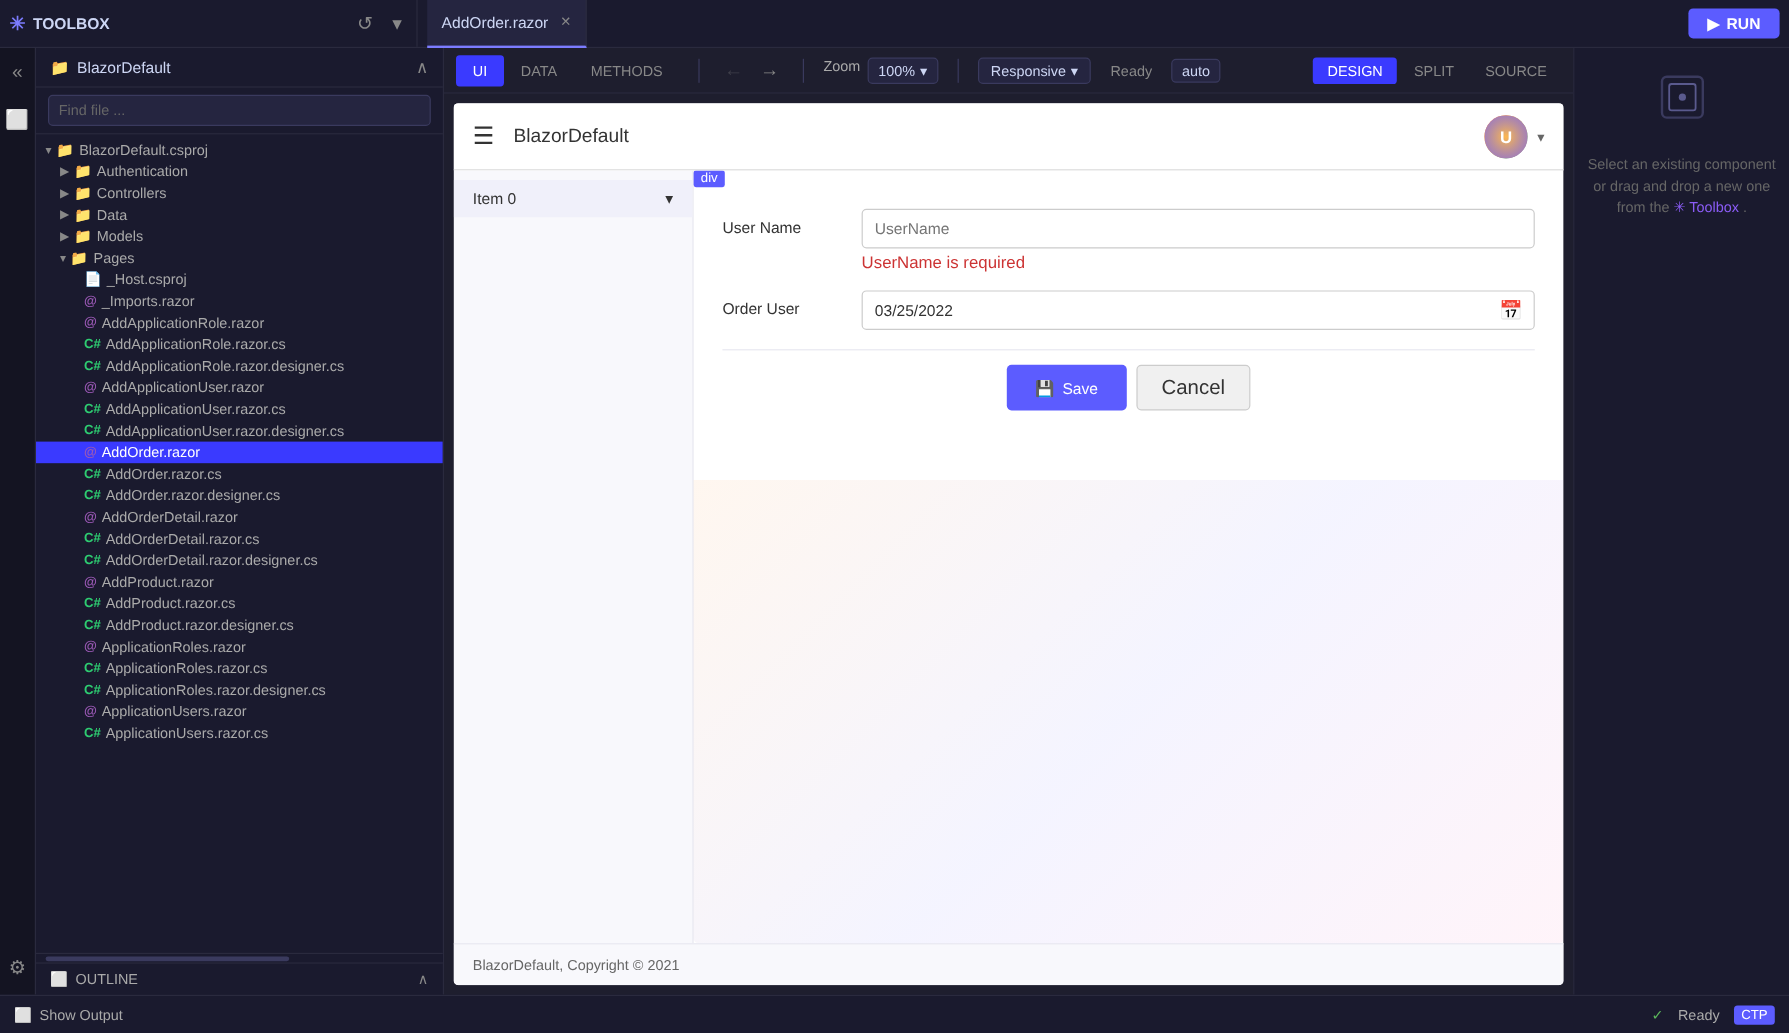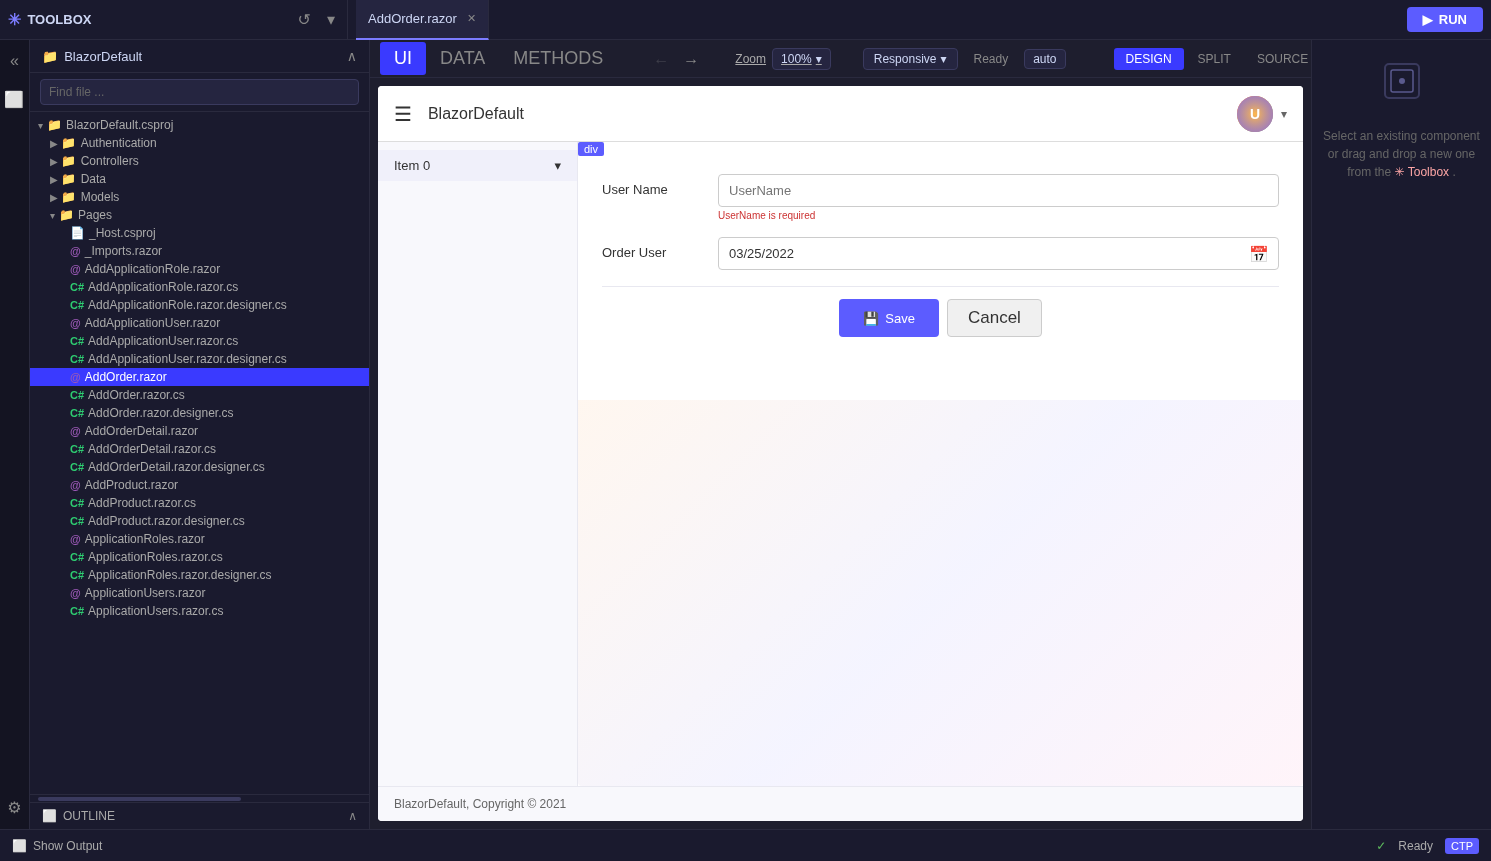--- a/index.html
+++ b/index.html
@@ -34,27 +34,27 @@
     .file-tree::-webkit-scrollbar-thumb { background: #3a3a5e; border-radius: 3px; }
     .tree-item { display: flex; align-items: center; gap: 4px; padding: 2px 8px 2px 0; cursor: pointer; color: #aaa; font-size: 12px; white-space: nowrap; }
     .tree-item.active { background: #3a3aff; color: #fff; }
     .razor-icon { color: #9b59b6; font-size: 11px; font-weight: bold; }
     .cs-icon { color: #2ecc71; font-size: 11px; font-weight: bold; }
     .chevron { font-size: 10px; color: #888; flex-shrink: 0; }
 
     
     .editor-toolbar { display: flex; align-items: center; height: 38px; background: #1e1e2e; border-bottom: 1px solid #2a2a3e; padding: 0 10px; gap: 16px; flex-shrink: 0; }
     .editor-tabs { display: flex; gap: 0; }
-    .editor-tab { padding: 6px 14px; font-size: 18px; color: #888; cursor: pointer; border-radius: 3px; }
+    .editor-tab { padding: 6px 14px; font-size: 12px; color: #888; cursor: pointer; border-radius: 3px; }
     .editor-tab.active { background: #3a3aff; color: #fff; }
     .toolbar-sep { width: 1px; height: 20px; background: #3a3a5e; }
     .toolbar-nav { display: flex; gap: 6px; }
     .toolbar-btn { background: none; border: none; color: #888; cursor: pointer; font-size: 16px; padding: 2px 4px; }
     .toolbar-btn.disabled { opacity: 0.3; cursor: default; }
-    .zoom-control { display: flex; align-items: center; gap: 6px; font-size: 12px; color: #aaa; text-decoration: underline; }
+    .zoom-control { display: flex; align-items: flex-start; gap: 6px; font-size: 12px; color: #aaa; }
     .zoom-dropdown { background: #252540; border: 1px solid #3a3a5e; border-radius: 4px; padding: 3px 8px; color: #cdd6f4; font-size: 12px; display: flex; align-items: center; gap: 4px; cursor: pointer; }
     .responsive-dropdown { background: #252540; border: 1px solid #3a3a5e; border-radius: 4px; padding: 3px 10px; color: #cdd6f4; font-size: 12px; display: flex; align-items: center; gap: 4px; cursor: pointer; }
     .width-label { font-size: 12px; color: #888; }
     .width-value { font-size: 12px; color: #cdd6f4; background: #252540; border: 1px solid #3a3a5e; border-radius: 4px; padding: 2px 8px; }
     .view-modes { display: flex; gap: 2px; margin-left: auto; padding-left: 32px; }
     .view-mode-btn { padding: 4px 12px; border: none; background: none; color: #888; font-size: 12px; cursor: pointer; border-radius: 3px; }
     .view-mode-btn.active { background: #3a3aff; color: #fff; }
 
     
     .center-panel { flex: 1; background: #1e1e2e; display: flex; flex-direction: column; overflow: hidden; }
@@ -75,35 +75,35 @@
     .nav-item-dropdown { display: flex; align-items: center; justify-content: space-between; padding: 8px 16px; font-size: 13px; color: #333; background: #f0f0fa; cursor: pointer; }
     .nav-item-dropdown .right { display: flex; align-items: center; gap: 4px; }
 
     
     .form-container { flex: 1; padding: 24px; position: relative; }
     .div-badge { background: #5c5cff; color: white; font-size: 11px; padding: 1px 6px; border-radius: 2px; position: absolute; top: 0; left: 0; z-index: 10; }
     .form-row { display: flex; align-items: flex-start; margin-bottom: 16px; gap: 16px; }
     .form-label { width: 100px; font-size: 13px; color: #333; padding-top: 8px; flex-shrink: 0; }
     .form-field { flex: 1; }
     .form-input { width: 100%; border: 1px solid #ccc; border-radius: 4px; padding: 8px 10px; font-size: 13px; color: #333; outline: none; }
-    .error-text { color: #cc3333; font-size: 10px; margin-top: 3px; }
+    .error-text { color: #cc3333; font-size: 14px; margin-top: 3px; }
     .date-input-wrapper { position: relative; }
     .date-input { width: 100%; border: 1px solid #ccc; border-radius: 4px; padding: 8px 36px 8px 10px; font-size: 13px; color: #333; outline: none; }
     .date-icon { position: absolute; right: 10px; top: 50%; transform: translateY(-50%); font-size: 16px; color: #666; cursor: pointer; }
     .form-actions { display: flex; gap: 8px; justify-content: center; border-top: 1px solid #e8e8f0; padding-top: 12px; margin-top: 4px; }
     .save-btn { background: #5c5cff; color: white; border: none; padding: 8px 24px; border-radius: 4px; font-size: 13px; cursor: pointer; display: flex; align-items: center; gap: 6px; }
     .cancel-btn { background: #f0f0f0; color: #333; border: 1px solid #ccc; padding: 8px 20px; border-radius: 4px; font-size: 17px; cursor: pointer; }
 
     .preview-footer { background: #f8f8fc; border-top: 1px solid #e8e8f0; padding: 10px 16px; font-size: 12px; color: #666; flex-shrink: 0; }
 
     
     .right-panel { width: 180px; background: #1a1a2e; border-left: 1px solid #2a2a3e; display: flex; flex-direction: column; align-items: center; padding: 16px 8px; flex-shrink: 0; }
     .right-panel-icon { font-size: 40px; color: #3a3a5e; margin-bottom: 12px; }
     .right-panel-text { font-size: 12px; color: #666; text-align: center; line-height: 1.5; }
-    .right-panel-text .toolbox-link { color: #fca5a5; }
+    .right-panel-text .toolbox-link { color: #8b5cf6; }
 
     
     .bottom-bar { display: flex; align-items: center; height: 32px; background: #1a1a2e; border-top: 1px solid #2a2a3e; padding: 0 12px; flex-shrink: 0; font-size: 12px; }
     .show-output-btn { display: flex; align-items: center; gap: 6px; color: #aaa; cursor: pointer; }
     .bottom-spacer { flex: 1; }
     .bottom-right { display: flex; align-items: center; gap: 12px; color: #aaa; }
     .ready-text { color: #aaa; }
     .ctp-badge { background: #5c5cff; color: white; font-size: 11px; padding: 2px 6px; border-radius: 3px; cursor: pointer; }
     .checkmark { color: #5cb85c; }
 

